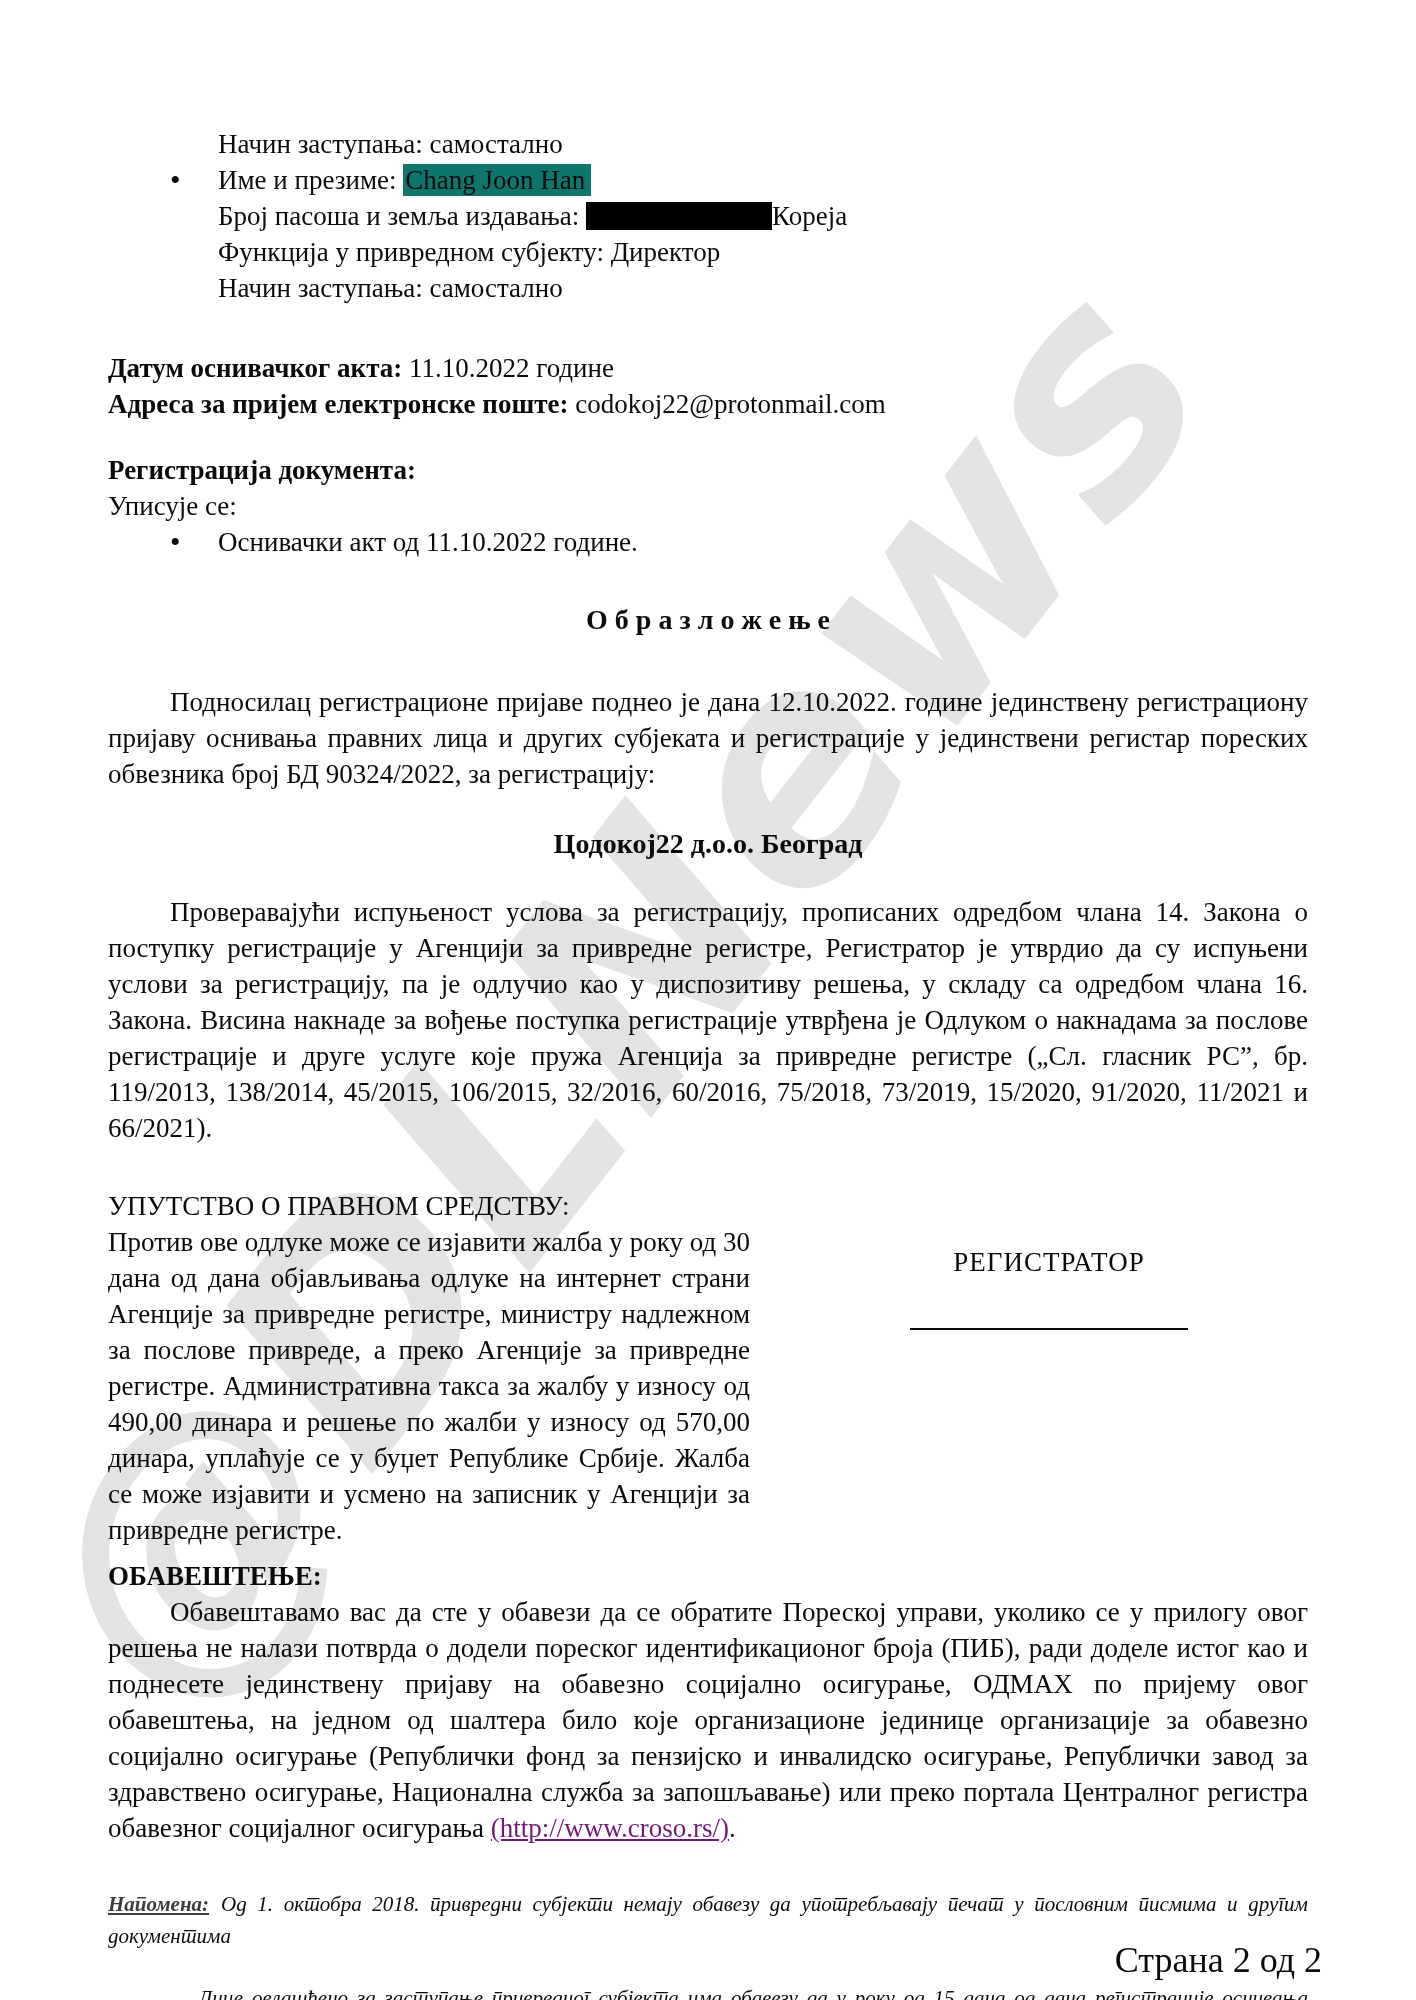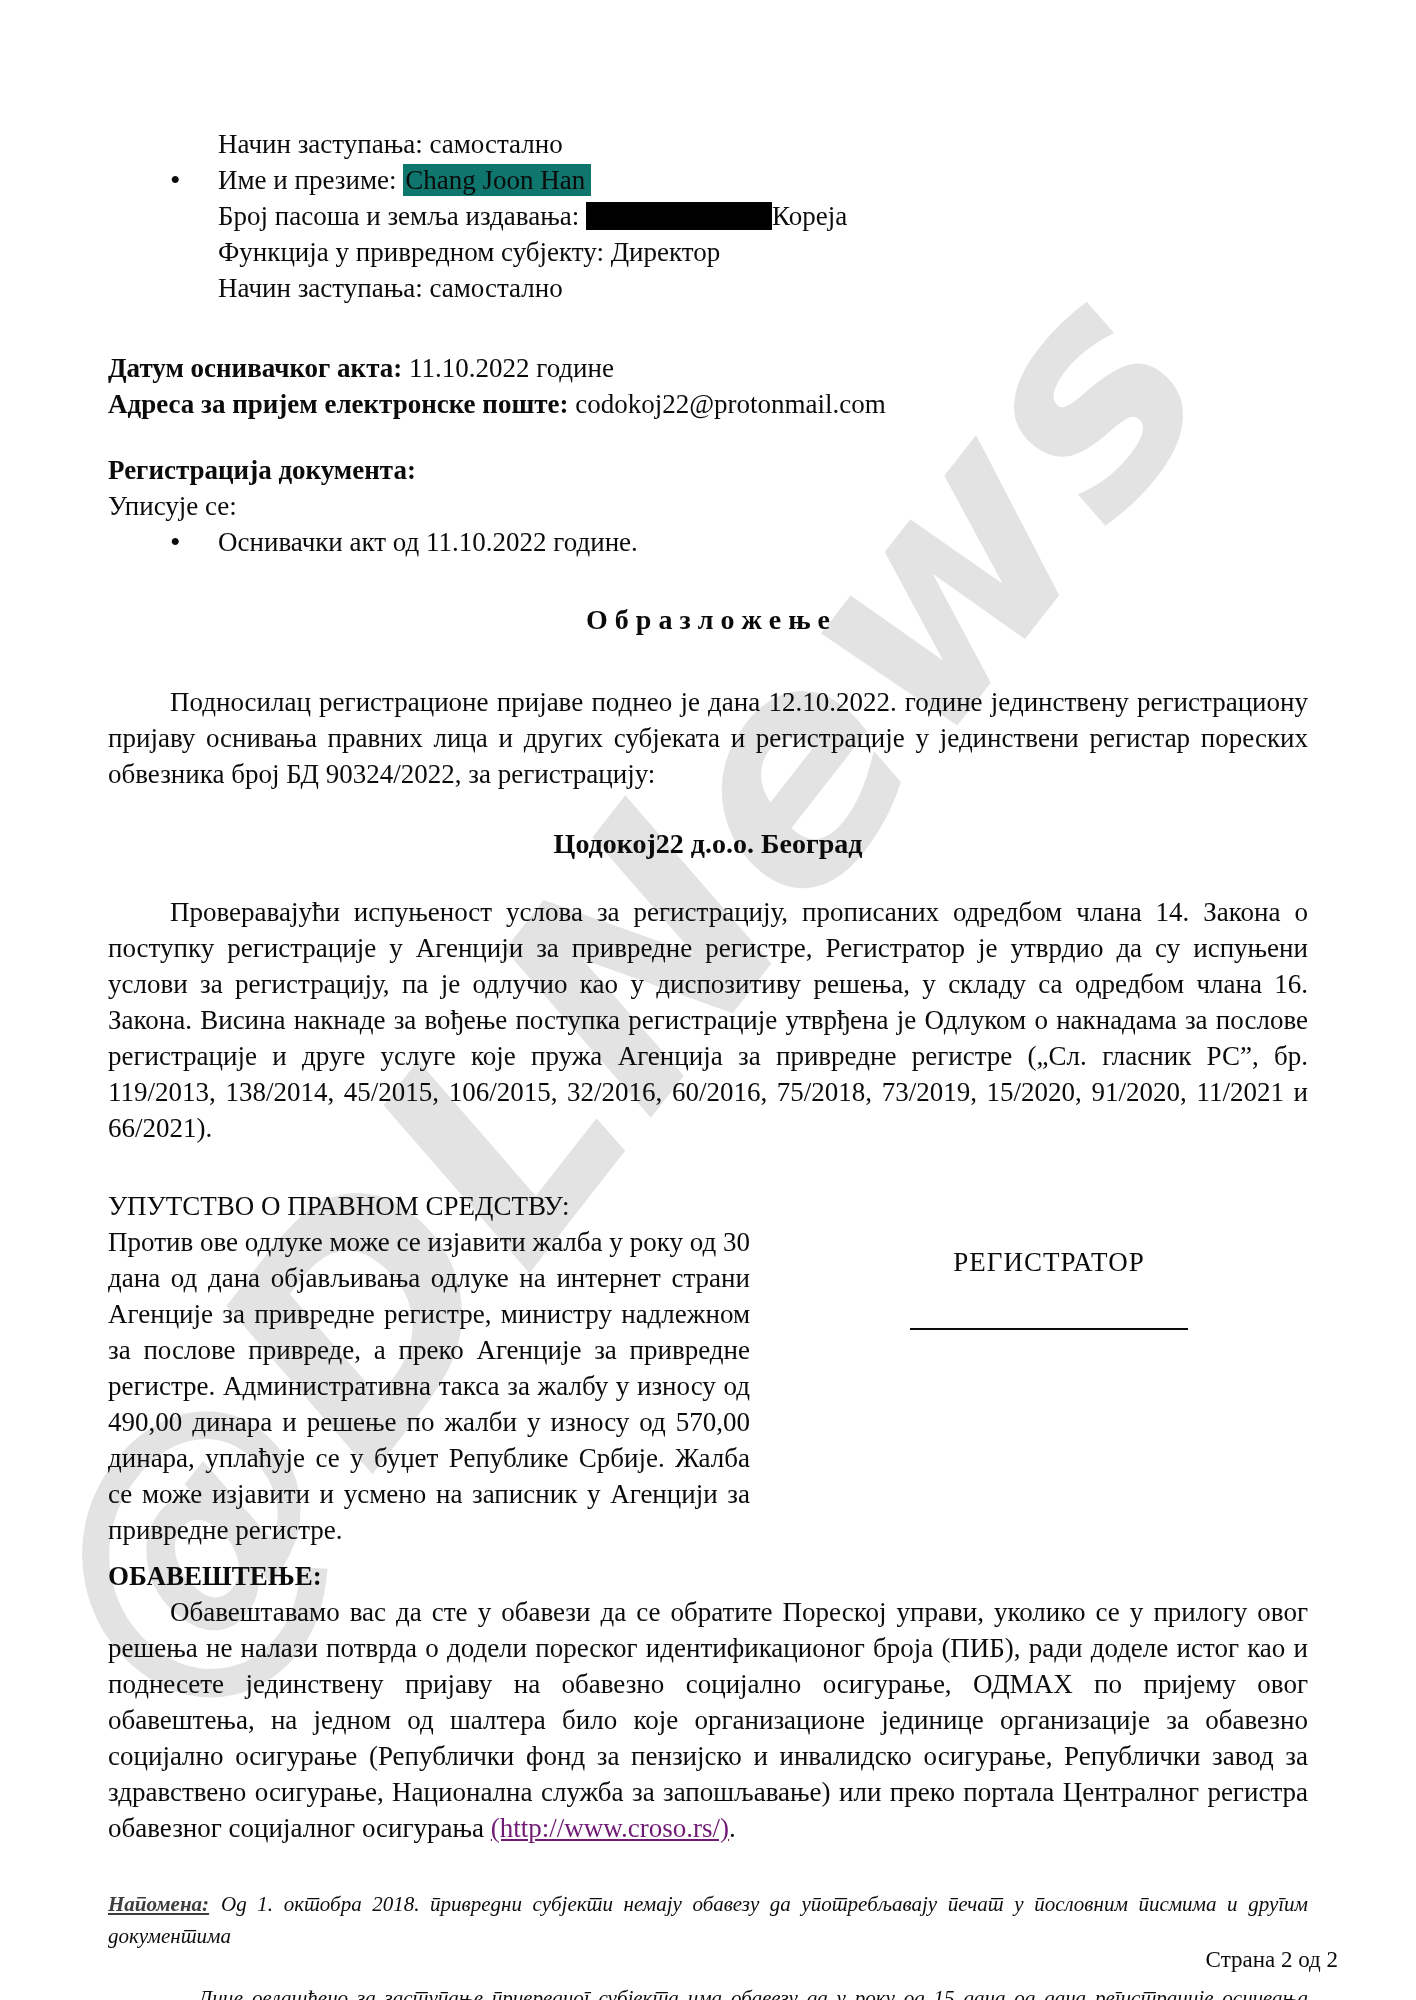--- a/index.html
+++ b/index.html
@@ -159,22 +159,22 @@
     font-style: italic;
     font-size: 21px;
     line-height: 32px;
     margin-top: 30px;
     text-align: justify;
     text-indent: 90px;
   }
   .page-number {
     position: absolute;
     top: 1942px;
-    right: 78px;
-    font-size: 23px;
+    right: 94px;
+    font-size: 36px;
     z-index: 1;
   }
 </style>
 </head>
 <body>
 
 <div class="page">
 
   <div class="watermark">@DLNews</div>
 

